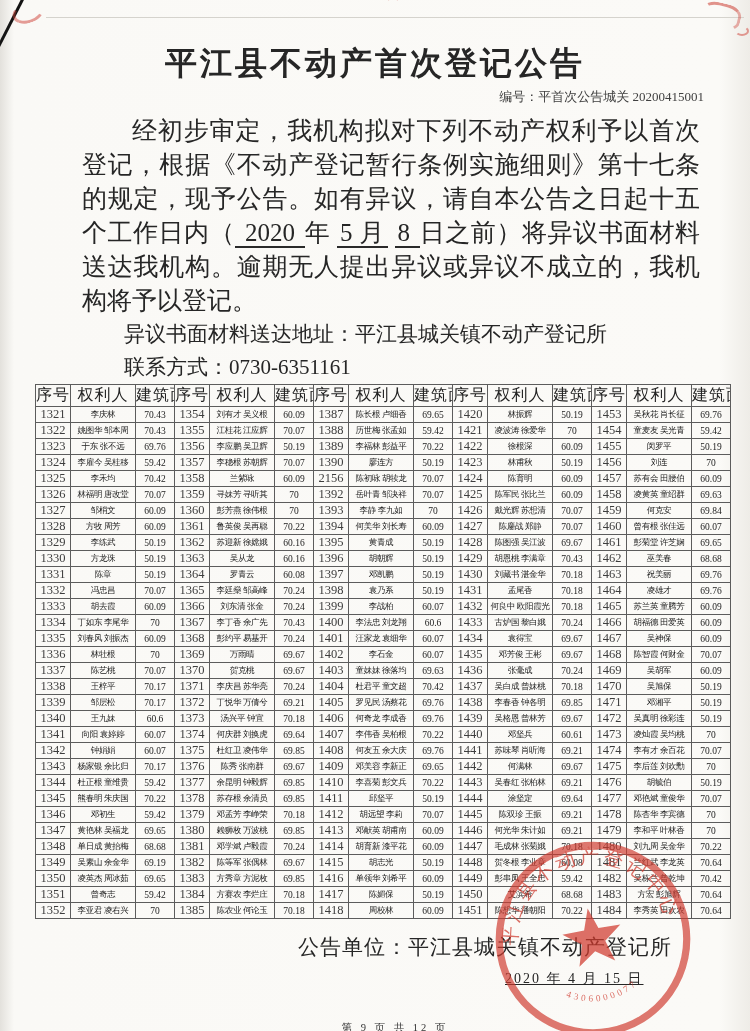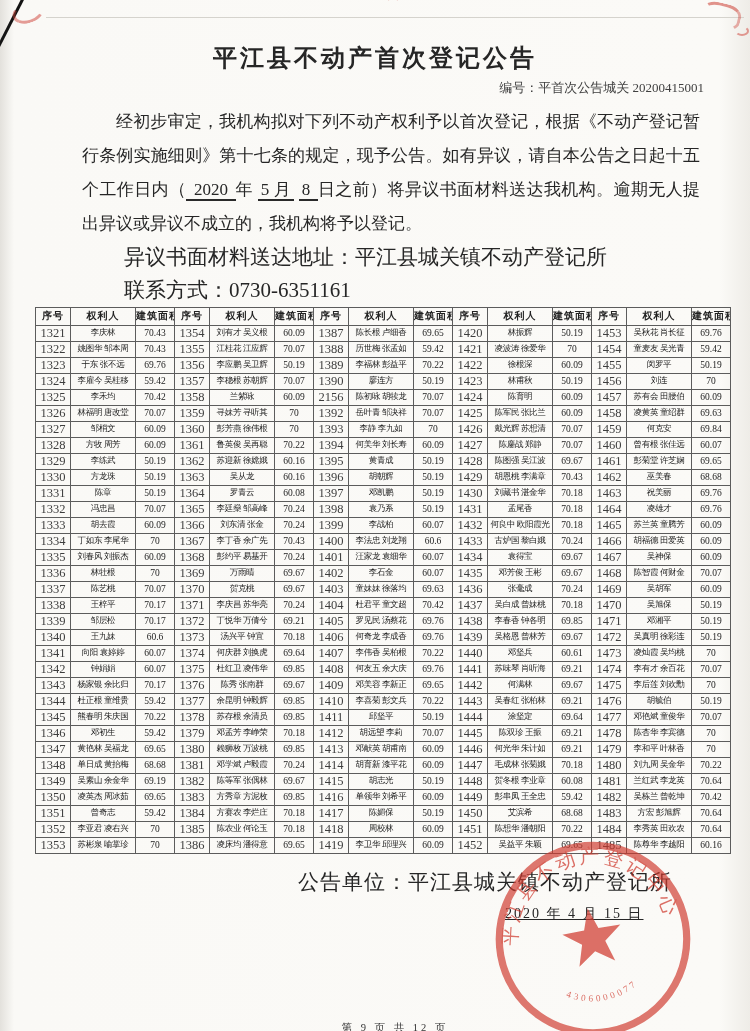--- a/index.html
+++ b/index.html
@@ -17,45 +17,45 @@
   .artifact-line{position:absolute;left:6px;top:-14px;width:3px;height:86px;background:#141414;transform:rotate(27deg);}
   .scan-top-edge{position:absolute;top:17px;left:46px;right:6px;height:1px;background:#d5d3cd;}
   .seal-frag{position:absolute;border:3px solid rgba(205,62,52,0.55);}
   .frag-tl{left:12px;top:2px;width:26px;height:15px;border-color:transparent transparent rgba(205,62,52,.5) rgba(205,62,52,.45);border-radius:50%;transform:rotate(-18deg);}
   .frag-tc{left:385px;top:-3px;width:12px;height:9px;border-width:2px;border-color:rgba(205,62,52,.5) transparent transparent transparent;border-radius:50%;}
   .frag-tr{left:701px;top:3px;width:34px;height:20px;border-width:3px;border-color:rgba(205,62,52,.55) rgba(205,62,52,.4) transparent transparent;border-radius:40%;transform:rotate(14deg);}
   .frag-tr2{left:735px;top:26px;width:10px;height:6px;border-width:2px;border-color:transparent rgba(205,62,52,.5) rgba(205,62,52,.5) transparent;border-radius:50%;}
 
   .doc-title{
     margin:44px 0 0 0;text-align:center;
-    font-size:24px;font-weight:bold;letter-spacing:3px;line-height:1.2;
+    font-size:32px;font-weight:bold;letter-spacing:3px;line-height:1.2;
   }
   .doc-number{
     margin:6px 46px 0 0;text-align:right;font-size:13px;color:#404040;
   }
   .body-para{
-    margin:8px 50px 0 82px;font-size:17px;line-height:34px;
+    margin:8px 50px 0 82px;font-size:25px;line-height:34px;
     text-indent:2em;text-align:justify;
   }
   .body-para .u{border-bottom:2px solid #2a2a2a;padding:0 3px;}
   .addr-line,.contact-line{
     margin:0 50px 0 82px;font-size:21px;line-height:33px;text-indent:2em;
   }
   .table-title{
     margin:7px 0 5px 0;text-align:center;font-size:15px;font-weight:bold;letter-spacing:1px;
   }
   table.roster{
     margin-left:35px;border-collapse:collapse;table-layout:fixed;width:680px;
     background:transparent;
   }
   .roster th,.roster td{
     border:1px solid #5c5c5c;text-align:center;vertical-align:middle;
     padding:0;overflow:hidden;white-space:nowrap;
   }
-  .roster th{height:17px;font-size:10px;font-weight:bold;letter-spacing:1px;color:#222;}
+  .roster th{height:17px;font-size:16px;font-weight:normal;letter-spacing:1px;color:#222;}
   .roster td{height:14.2px;}
   .roster td.no{font-size:12.5px;color:#3d3d3d;}
   .roster td.name{font-size:8.5px;letter-spacing:-0.3px;color:#222;}
   .roster td.area{font-size:9.5px;color:#222;}
   .roster th:nth-child(3n+1),.roster td:nth-child(3n+1){width:34px;}
   .roster th:nth-child(3n+2),.roster td:nth-child(3n+2){width:64px;}
   .roster th:nth-child(3n),.roster td:nth-child(3n){width:38px;}
 
   .footer-unit{margin:14px 0 0 298px;font-size:21px;letter-spacing:1px;}
   .footer-date{margin:9px 0 0 505px;font-size:14px;letter-spacing:2px;text-decoration:underline;}
@@ -648,37 +648,20 @@
           <td class="no">1418</td>
           <td class="name">周校林</td>
           <td class="area">60.09</td>
           <td class="no">1451</td>
           <td class="name">陈想华 潘朝阳</td>
           <td class="area">70.22</td>
           <td class="no">1484</td>
           <td class="name">李秀英 田欢农</td>
           <td class="area">70.64</td>
         </tr>
-        <tr>
-          <td class="no">1353</td>
-          <td class="name">苏彬泉 喻掌珍</td>
-          <td class="area">70</td>
-          <td class="no">1386</td>
-          <td class="name">凌床均 潘得意</td>
-          <td class="area">69.65</td>
-          <td class="no">1419</td>
-          <td class="name">李卫华 邱理兴</td>
-          <td class="area">60.09</td>
-          <td class="no">1452</td>
-          <td class="name">吴益平 朱颖</td>
-          <td class="area">69.65</td>
-          <td class="no">1485</td>
-          <td class="name">陈尊华 李越阳</td>
-          <td class="area">60.16</td>
-        </tr>
       </tbody>
   </table>
 
   <div class="footer-unit">公告单位：平江县城关镇不动产登记所</div>
   <div class="footer-date">2020 年 4 月 15 日</div>
   <div class="page-info">第 9 页 共 12 页</div>
 </div>
 
 <div class="seal-wrap">
   <svg viewBox="0 0 200 200" width="214" height="206">

